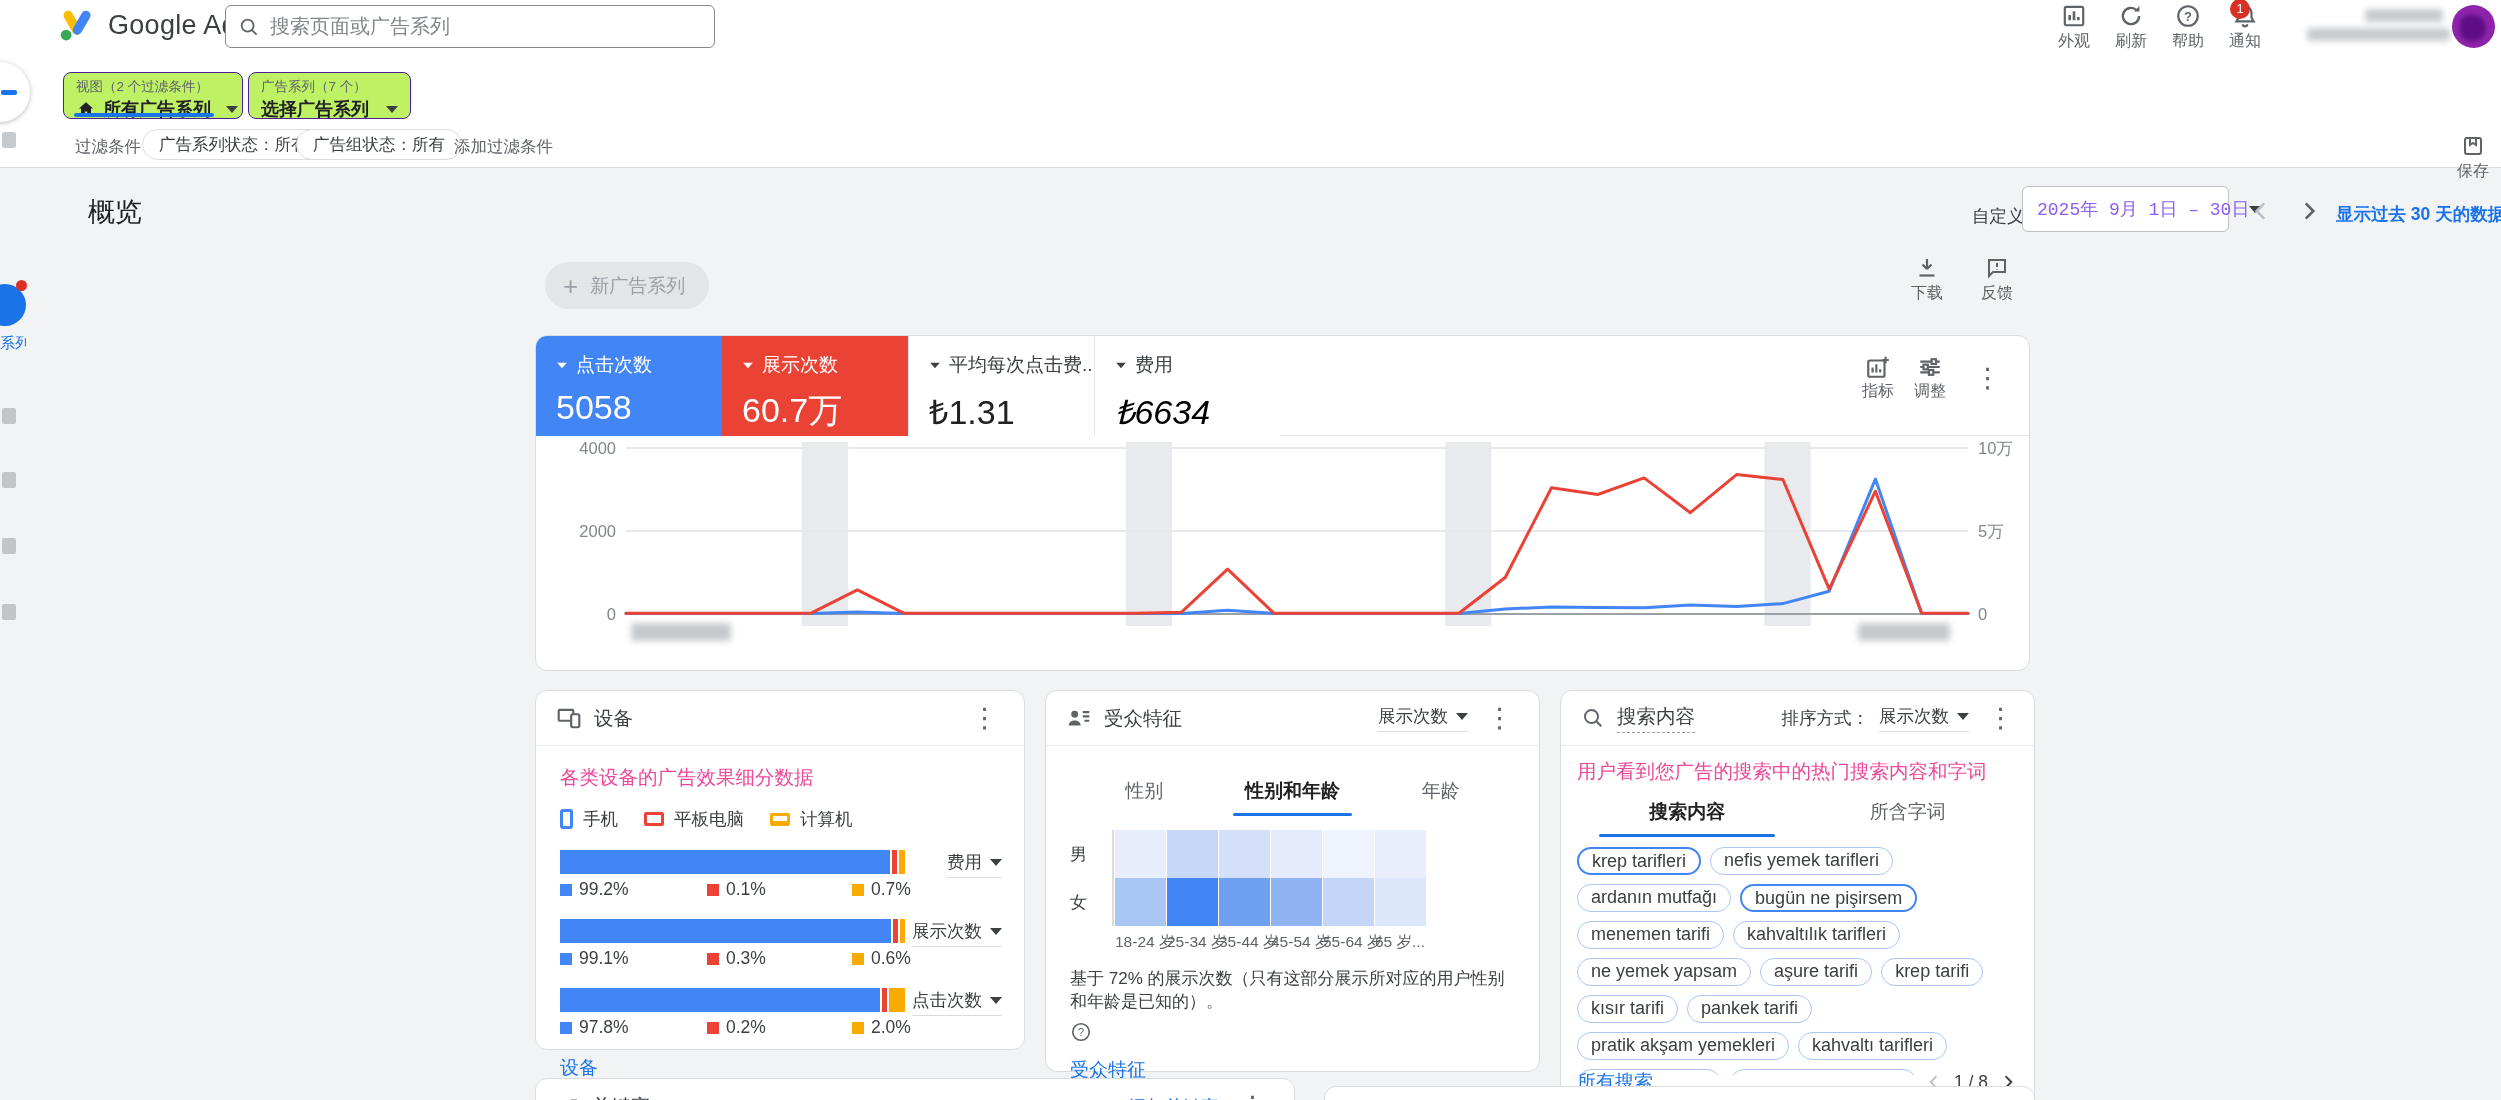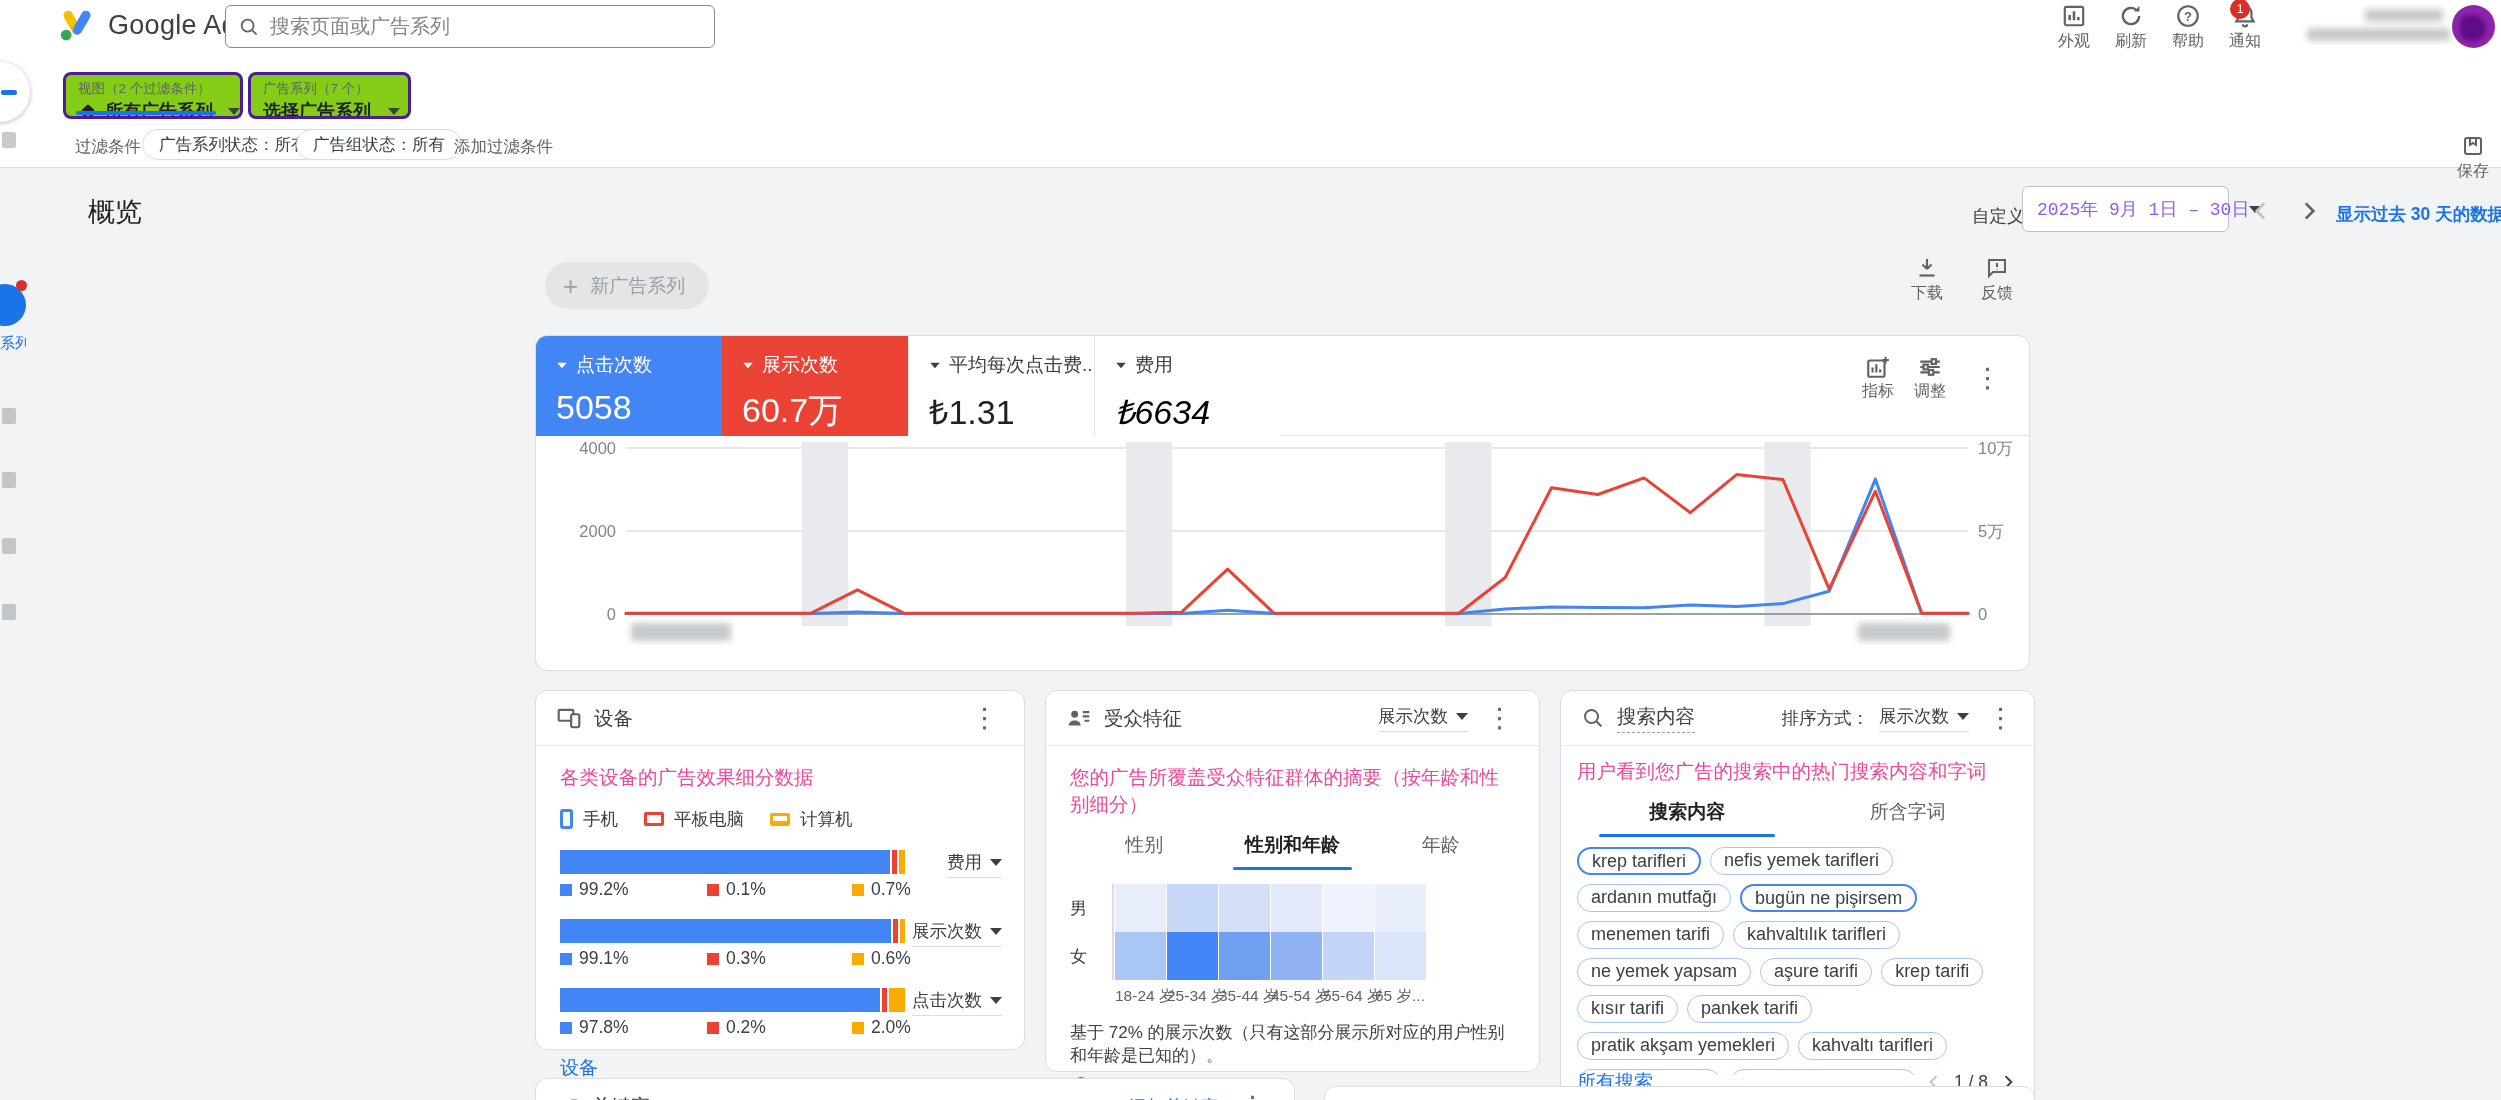--- a/index.html
+++ b/index.html
@@ -13,21 +13,21 @@
   .brand-text { font-size:27px; color:#3c4043; font-weight:500; letter-spacing:.3px; }
   .search-box { position:absolute; left:225px; top:5px; width:490px; height:43px; border:1px solid #868b90; border-radius:6px; background:#fff; display:flex; align-items:center; padding:0 12px; gap:10px; }
   .search-box .ph { font-size:20px; color:#80868b; }
   .tb-action { position:absolute; top:3px; width:58px; height:48px; display:flex; flex-direction:column; align-items:center; justify-content:center; gap:2px; cursor:pointer; }
   .tb-action .lbl { font-size:16px; color:#5f6368; white-space:nowrap; }
   .badge { position:absolute; top:-4px; right:8px; min-width:20px; height:20px; border-radius:10px; background:#d93025; color:#fff; font-size:13px; display:flex; align-items:center; justify-content:center; padding:0 4px; }
   .blurred { background:#c7cacd; filter:blur(3px); border-radius:3px; }
   .avatar { position:absolute; left:2452px; top:5px; width:43px; height:43px; border-radius:50%; background:#8e24aa; overflow:hidden; }
   .avatar::after { content:""; position:absolute; left:8px; top:10px; width:26px; height:26px; background:#5e0d86; border-radius:40% 60% 55% 45%; filter:blur(2px); }
 
-  .sel-box { position:absolute; top:72px; height:47px; border:3px solid #4c1d95; border-radius:8px; background:#84cc16; padding:5px 12px 4px 12px; cursor:pointer; overflow:hidden; }
+  .sel-box { position:absolute; top:72px; height:47px; border:1px solid #4c1d95; border-radius:8px; background:#bef264; padding:5px 12px 4px 12px; cursor:pointer; overflow:hidden; }
   .sel-box .small { font-size:13.5px; color:#5f6368; white-space:nowrap; }
   .sel-box .big { display:flex; align-items:center; gap:7px; font-size:18px; font-weight:700; color:#202124; white-space:nowrap; margin-top:1px; }
   .view-underline { position:absolute; left:10px; bottom:1px; width:140px; height:4px; border-radius:3px; background:#1a73e8; }
   .caret { width:0; height:0; border-left:6px solid transparent; border-right:6px solid transparent; border-top:7px solid #5f6368; display:inline-block; }
   .caret.white { border-top-color:#fff; }
   .caret.dark { border-top-color:#3c4043; }
 
   .filter-label { position:absolute; left:75px; top:136px; font-size:16.5px; color:#5f6368; }
   .filter-chip { position:absolute; top:129px; height:31px; border:1px solid #dadce0; border-radius:16px; background:#fff; display:flex; align-items:center; padding:0 16px; font-size:16.5px; color:#3c4043; font-weight:500; cursor:pointer; white-space:nowrap; }
   .add-filter { position:absolute; left:454px; top:136px; font-size:16.5px; color:#5f6368; cursor:pointer; }
@@ -483,21 +483,20 @@
       <span class="card-title">受众特征</span>
       <div class="head-right">
         <span class="metric-select">
           <span>展示次数</span>
           <span class="caret dark"></span>
         </span>
         <span class="kebab">⋮</span>
       </div>
     </div>
     <div class="demo-body">
-      <div class="card-sub">您的广告所覆盖受众特征群体的摘要（按年龄和性别细分）</div>
       <div class="tabs" id="demo-tabs">
           <div class="tab">性别</div>
           <div class="tab active">性别和年龄</div>
           <div class="tab">年龄</div>
         </div>
       <div id="heatmap">
           <div class="hm-row">
             <div class="hm-label">男</div>
             <div class="hm-cells">
               <div class="hm-cell" title="男 18-24 岁: 12" style="background: rgb(231, 237, 251);"></div>

